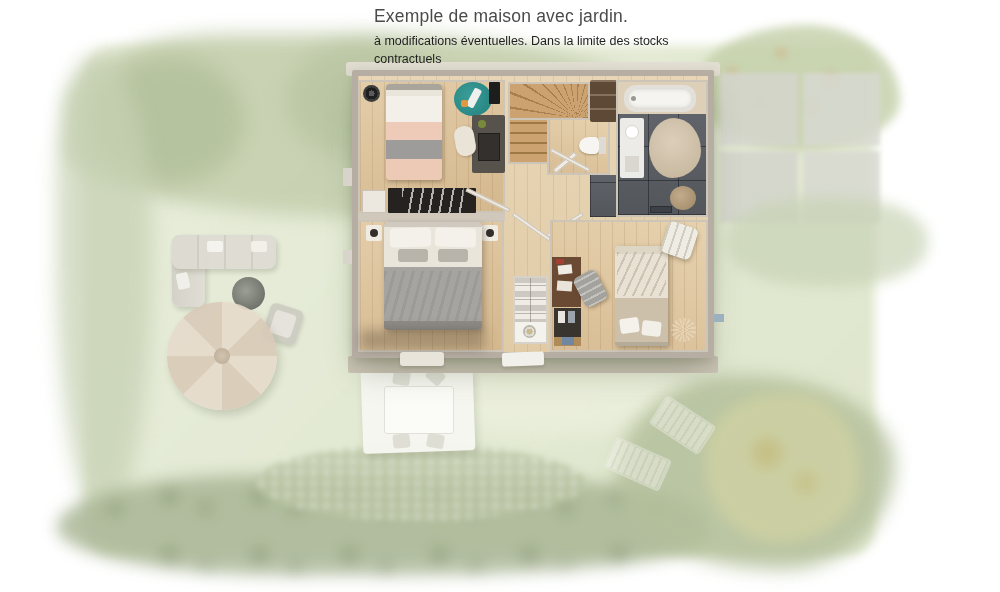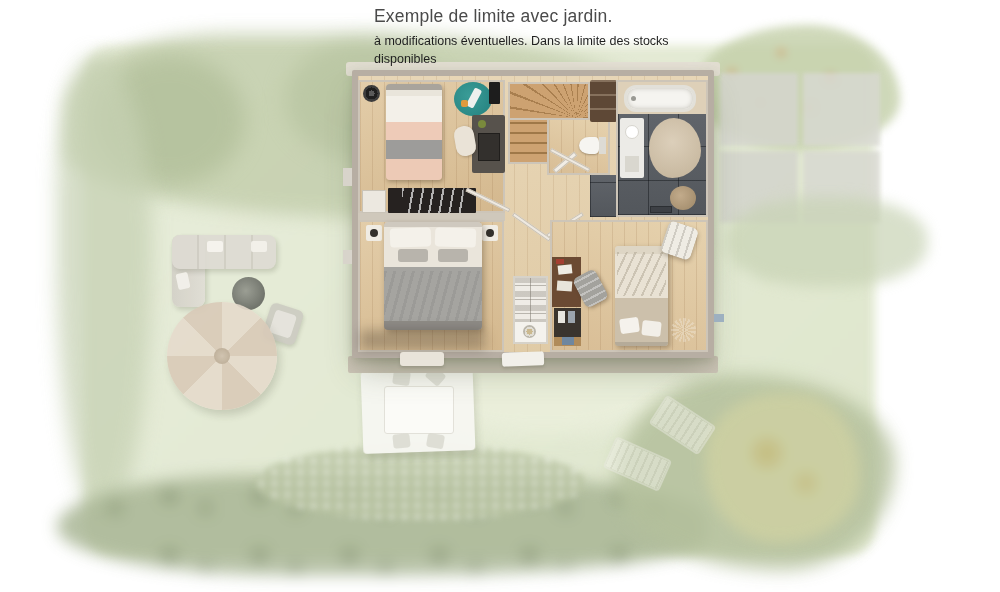--- a/index.html
+++ b/index.html
@@ -190,19 +190,19 @@
 
     <div class="abs" style="left:-9px;top:98px;width:9px;height:18px;background:#d8d4cb;"></div>
     <div class="abs" style="left:-9px;top:180px;width:9px;height:14px;background:#d8d4cb;"></div>
     <div class="abs" style="left:362px;top:244px;width:10px;height:8px;background:#9db0c0;"></div>
   </div>
 
   <div class="mat" style="left:400px;top:352px;width:44px;height:14px;background:#e9e4da;box-shadow:0 2px 3px rgba(110,110,90,.3);"></div>
   <div class="mat" style="left:502px;top:352px;width:42px;height:14px;background:#f2f0ea;transform:rotate(-2deg);box-shadow:0 2px 3px rgba(110,110,90,.3);"></div>
 
   <div class="hdr">
-    <h1 class="title">Exemple de limite avec jardin.</h1>
+    <h1 class="title">Exemple de maison avec jardin.</h1>
     <div class="disc">
-      <div>à modifications éventuelles. Dans la limite des stocks disponibles</div>
+      <div>à modifications éventuelles. Dans la limite des stocks contractuels</div>
     </div>
   </div>
 
 </div>
 
 </body></html>

